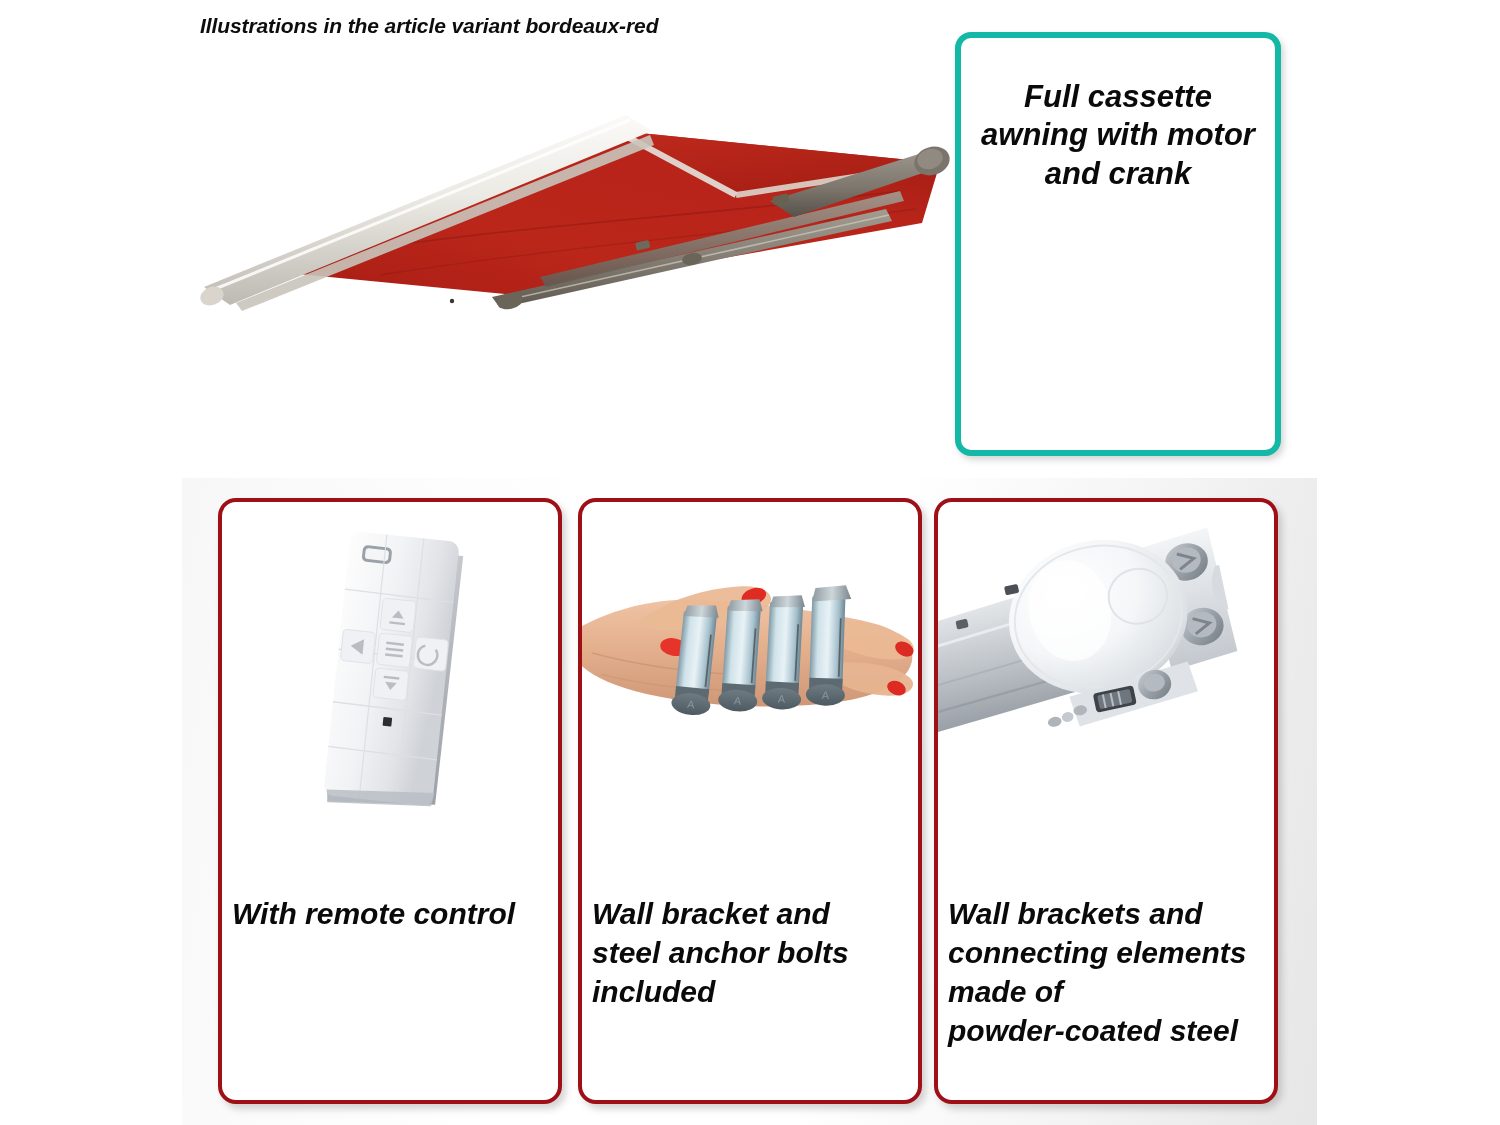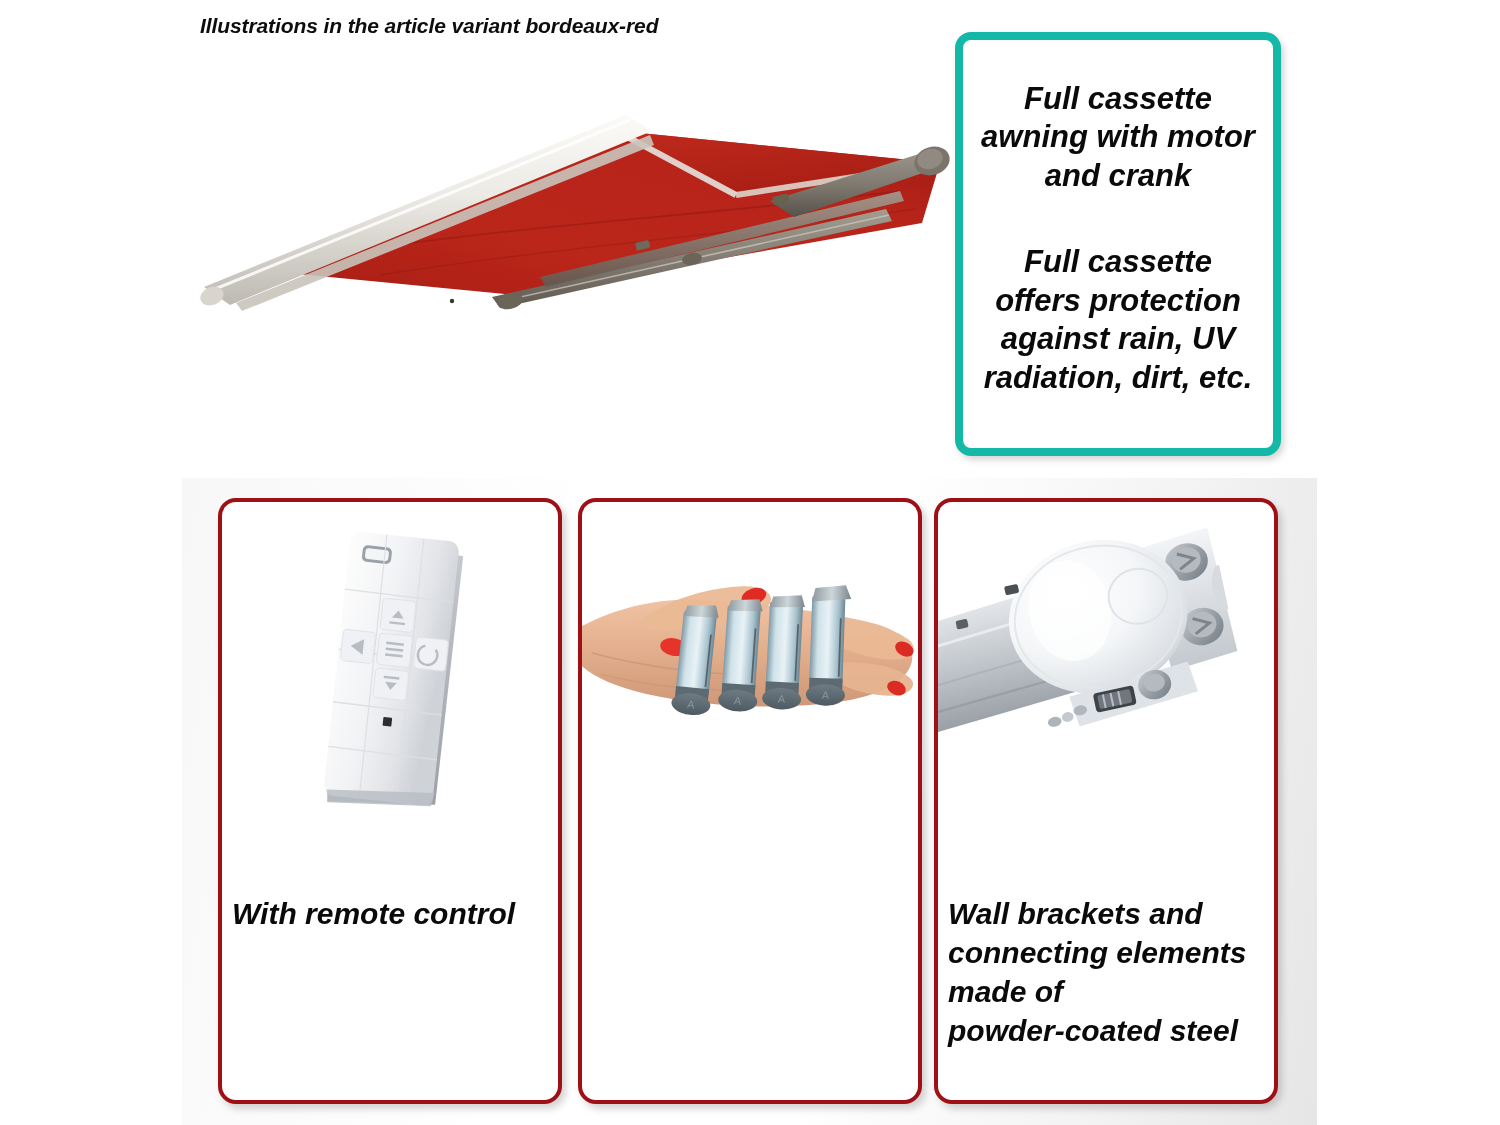--- a/index.html
+++ b/index.html
@@ -48,21 +48,21 @@
   #hero-awning svg { display:block; width:100%; height:100%; }
 
   
   #feature-box {
     position: absolute;
     left: 955px;
     top: 32px;
     width: 326px;
     height: 424px;
     background: #ffffff;
-    border: 8px solid #14b8a6;
+    border: 6px solid #14b8a6;
     border-radius: 16px;
     box-sizing: border-box;
     box-shadow: 3px 4px 6px rgba(120,120,120,0.30);
     display: flex;
     flex-direction: column;
     align-items: center;
     justify-content: flex-start;
     padding: 40px 16px 20px 16px;
   }
   .feature-par {
@@ -200,21 +200,20 @@
       <ellipse cx="750" cy="54" rx="13" ry="10" fill="#918a80" transform="rotate(-18 750 54)"></ellipse>
 
       <rect x="592" y="92" width="16" height="9" rx="2" fill="#67614f" transform="rotate(-14 592 92)"></rect>
       <rect x="455" y="138" width="14" height="8" rx="2" fill="#6f695d" transform="rotate(-13 455 138)"></rect>
       <circle cx="272" cy="196" r="2.2" fill="#3a372f"></circle>
     </svg>
   </div>
 
   <div id="feature-box">
     <div class="feature-par" id="feature-par-1">Full cassette awning with motor and crank</div>
-    <div class="feature-par" id="feature-par-2">Full cassette offers protection against rain, UV radiation, dirt, etc.</div>
   </div>
 
   <div id="lower-backdrop"></div>
 
   <div class="card" id="card-1">
     <div class="card-media">
       <svg viewBox="0 0 344 382" xmlns="http://www.w3.org/2000/svg">
         <defs>
           <linearGradient id="remBody" x1="0" y1="0" x2="1" y2="0.3">
             <stop offset="0%" stop-color="#fdfdfd"></stop>
@@ -351,20 +350,23 @@
             <rect x="234" y="92" width="34" height="92" rx="3" fill="url(#boltGrad)"></rect>
             <path d="M 237,84 L 268,80 L 274,94 L 234,98 Z" fill="url(#boltCap)"></path>
             <rect x="234" y="176" width="34" height="12" fill="#5e6a71"></rect>
             <ellipse cx="251" cy="193" rx="20" ry="11" fill="url(#boltEnd)"></ellipse>
             <text x="251" y="197" font-family="Liberation Sans, sans-serif" font-size="11" fill="#8a979e" text-anchor="middle">A</text>
             <line x1="264" y1="114" x2="264" y2="174" stroke="#58646b" stroke-width="1.8"></line>
           </g>
         </g>
       </svg>
     </div>
+    <div class="card-caption">Wall bracket and
+steel anchor bolts
+included</div>
   </div>
 
   <div class="card" id="card-3">
     <div class="card-media">
       <svg viewBox="0 0 344 382" xmlns="http://www.w3.org/2000/svg">
         <defs>
           <linearGradient id="casetteBody" x1="0" y1="0" x2="0" y2="1">
             <stop offset="0%" stop-color="#e9ebee"></stop>
             <stop offset="30%" stop-color="#d2d6da"></stop>
             <stop offset="62%" stop-color="#b9bec4"></stop>

